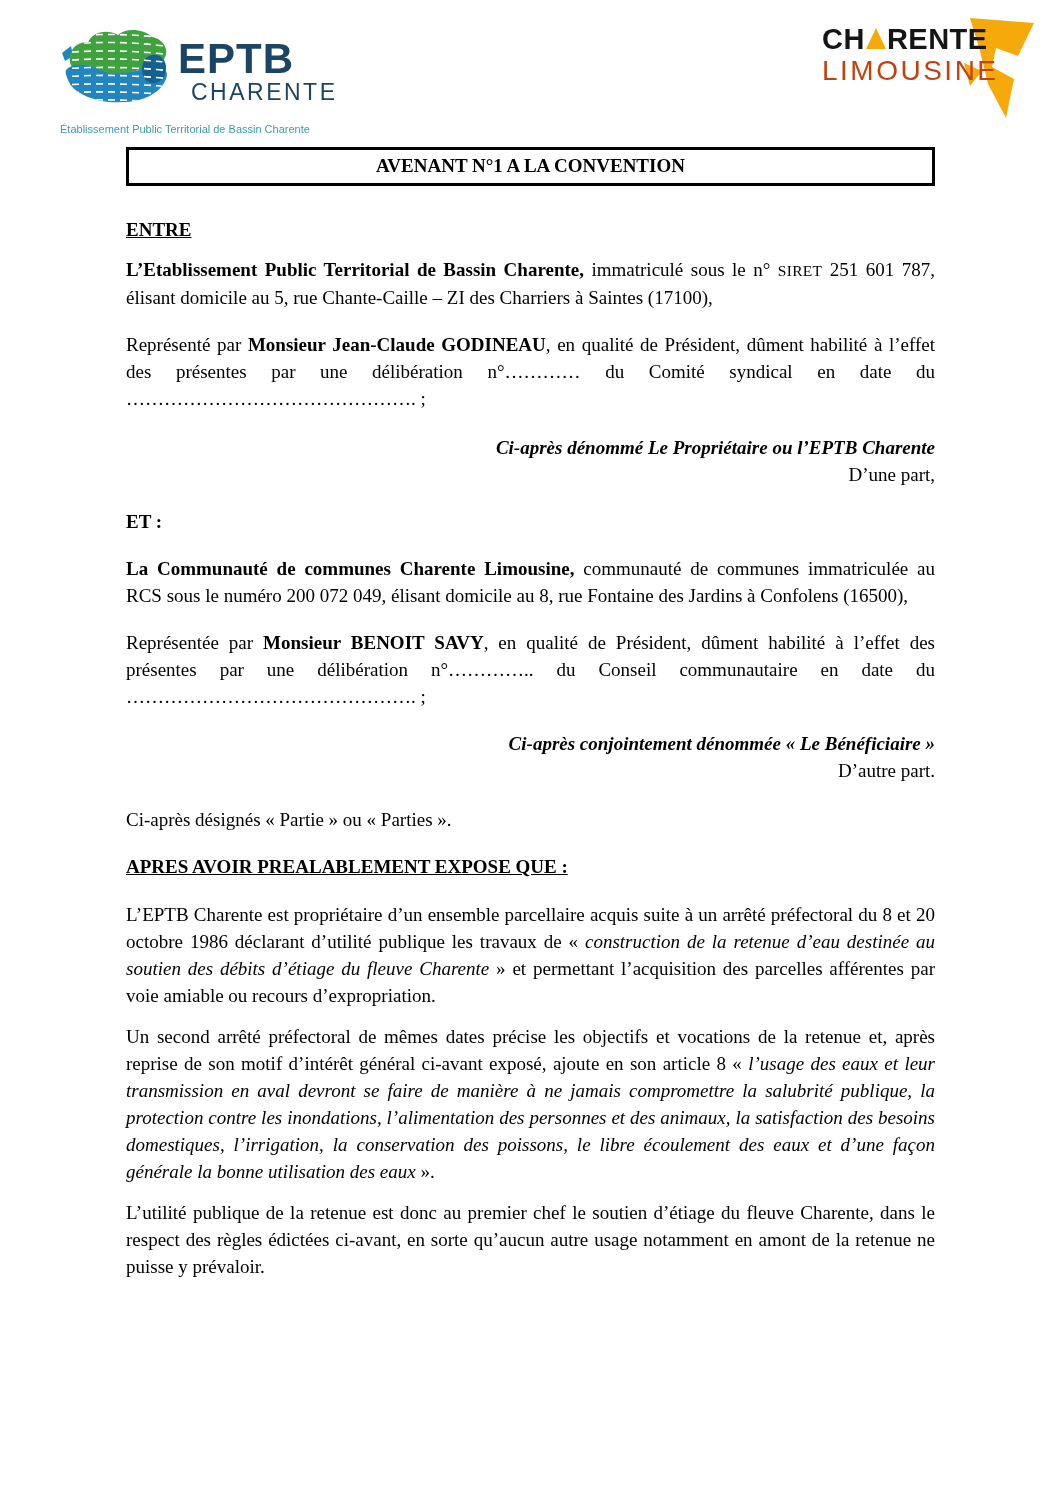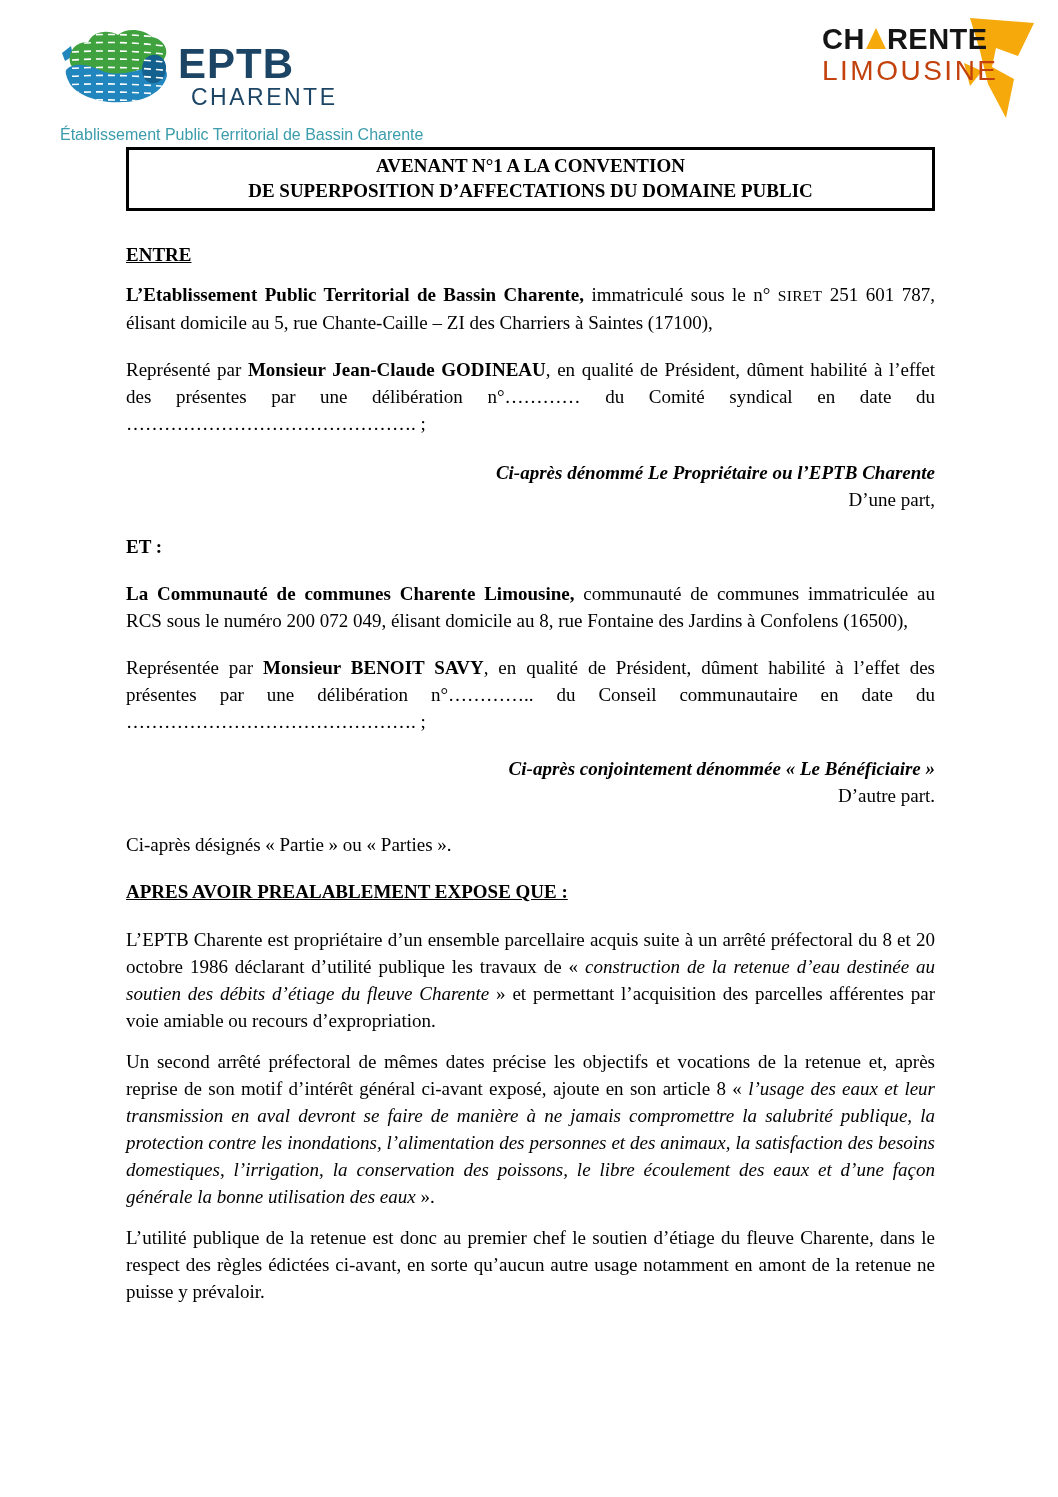--- a/index.html
+++ b/index.html
@@ -7,37 +7,37 @@
     position:relative;
     width:1058px;height:1497px;
     background:#ffffff;
     font-family:"Liberation Serif", serif;
     color:#000;
     overflow:hidden;
   }
 
   
   .eptb-logo{position:absolute;left:60px;top:26px;width:262px;}
-  .eptb-row{display:flex;align-items:flex-end;}
+  .eptb-row{display:flex;align-items:center;}
   .eptb-map{flex:0 0 auto;margin-right:6px;}
   .eptb-texts{padding-top:8px;}
   .eptb-title{
     font-family:"Liberation Sans", sans-serif;
     font-weight:800;font-size:42px;line-height:40px;
     letter-spacing:1px;color:#1c4565;
   }
   .eptb-sub{
     font-family:"Liberation Sans", sans-serif;
     font-weight:400;font-size:23px;line-height:26px;
     letter-spacing:2.5px;color:#1c4565;margin-left:13px;
   }
   .eptb-tagline{
     font-family:"Liberation Sans", sans-serif;
-    font-size:16px;line-height:12px;color:#3b9cab;
-    margin-top:19px;white-space:nowrap;
+    font-size:11px;line-height:12px;color:#3b9cab;
+    margin-top:13px;white-space:nowrap;
   }
 
   .cl-logo{position:absolute;left:822px;top:24px;width:200px;height:120px;}
   .cl-shape{position:absolute;right:-12px;top:-6px;z-index:0;}
   .cl-line1{
     position:relative;z-index:1;
     font-family:"Liberation Sans", sans-serif;
     font-weight:800;font-size:29px;line-height:31px;
     letter-spacing:0.5px;color:#151515;white-space:nowrap;
   }
@@ -129,21 +129,20 @@
       <path d="M22,45 L40,53 L28,68 Z" fill="#f6a90a"></path>
     </svg>
     <div class="cl-line1"><span>CH</span><span class="cl-tri"></span><span>RENTE</span></div>
     <div class="cl-line2">LIMOUSINE</div>
   </div>
 
   <div class="content">
 
     <div class="title-box">
       <div>AVENANT N°1 A LA CONVENTION</div>
-      <div>DE SUPERPOSITION D’AFFECTATIONS DU DOMAINE PUBLIC</div>
     </div>
 
     <div class="entre">ENTRE</div>
 
     <p class="doc"><span class="b">L’Etablissement Public Territorial de Bassin Charente,</span><span> immatriculé sous le n° </span><span class="sc">SIRET</span><span> 251 601 787, élisant domicile au 5, rue Chante-Caille – ZI des Charriers à Saintes (17100),</span></p>
 
     <p class="doc tight"><span>Représenté par </span><span class="b">Monsieur Jean-Claude GODINEAU</span><span>, en qualité de Président, dûment habilité à l’effet des présentes par une délibération n°………… du Comité syndical en date du ………………………………………. ;</span></p>
 
     <p class="denomme">Ci-après dénommé Le Propriétaire ou l’EPTB Charente</p>
     <p class="align-right">D’une part,</p>

